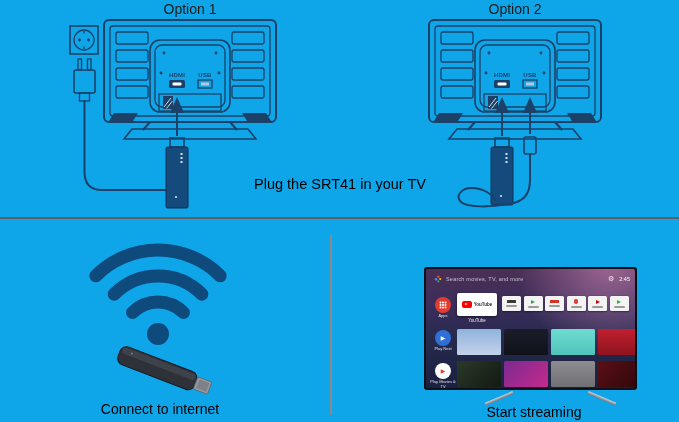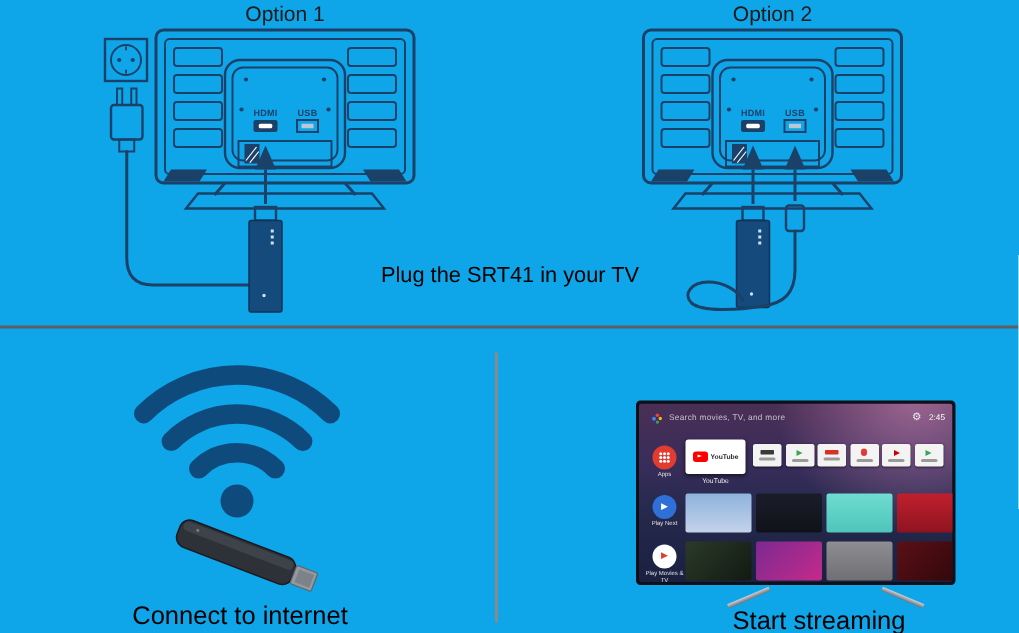--- a/index.html
+++ b/index.html
@@ -7,21 +7,21 @@
          font-family:"Liberation Sans",sans-serif;}
   .abs{position:absolute;}
   svg text{font-family:"Liberation Sans",sans-serif;}
   .opt-title{font-size:14px;fill:#1a1a1a;text-anchor:middle;}
   .port-label{font-size:6px;font-weight:bold;fill:#1b4168;text-anchor:middle;letter-spacing:.2px;}
   .ln{fill:none;stroke:#1b4168;stroke-width:1.3;}
   .ln15{fill:none;stroke:#1b4168;stroke-width:1.6;}
   .ln2{fill:none;stroke:#1b4168;stroke-width:2;}
   .fillnavy{fill:#1b4168;stroke:none;}
   .cable{fill:none;stroke:#1b4168;stroke-width:2;stroke-linecap:round;}
-  .caption{position:absolute;color:#000;font-size:17px;white-space:nowrap;transform:translateX(-50%);}
+  .caption{position:absolute;color:#000;font-size:14px;white-space:nowrap;transform:translateX(-50%);}
   .divider-h{position:absolute;left:0;top:217px;width:679px;height:2px;background:#5f5f5f;}
   .divider-v{position:absolute;left:330px;top:235px;width:1.5px;height:180px;background:#8a8a8a;}
   
   #tvframe{position:absolute;left:424px;top:267px;width:213px;height:123px;background:#0d1018;
            border-radius:3px;padding:2px;box-sizing:border-box;}
   #screen{position:relative;width:209px;height:119px;border-radius:2px;overflow:hidden;}
   #topbar{position:absolute;left:8px;right:5px;top:5px;height:10px;display:flex;align-items:center;}
   #searchtxt{font-size:5.5px;color:rgba(255,255,255,.68);margin-left:4px;letter-spacing:.2px;}
   #gear{font-size:7px;color:rgba(255,255,255,.85);line-height:8px;}
   #clock{font-size:5.5px;color:#fff;margin-left:5px;}
@@ -310,14 +310,14 @@
           <div class="thumb" style="background: linear-gradient(135deg, rgb(124, 42, 146), rgb(196, 42, 138));"></div>
           <div class="thumb" style="background: linear-gradient(rgb(141, 141, 146), rgb(111, 111, 116));"></div>
           <div class="thumb" style="background: linear-gradient(135deg, rgb(90, 16, 22), rgb(46, 7, 10));"></div>
         </div>
     </div>
   </div>
 
   <div class="foot" style="left:483px;top:391px;width:30px;transform:rotate(-23deg);transform-origin:right center;"></div>
   <div class="foot" style="left:588px;top:391px;width:30px;transform:rotate(23deg);transform-origin:left center;"></div>
 
-  <div class="caption" style="left:546px;top:404px;">Start streaming</div>
+  <div class="caption" style="left:534px;top:404px;">Start streaming</div>
 </div>
 
 </body></html>

